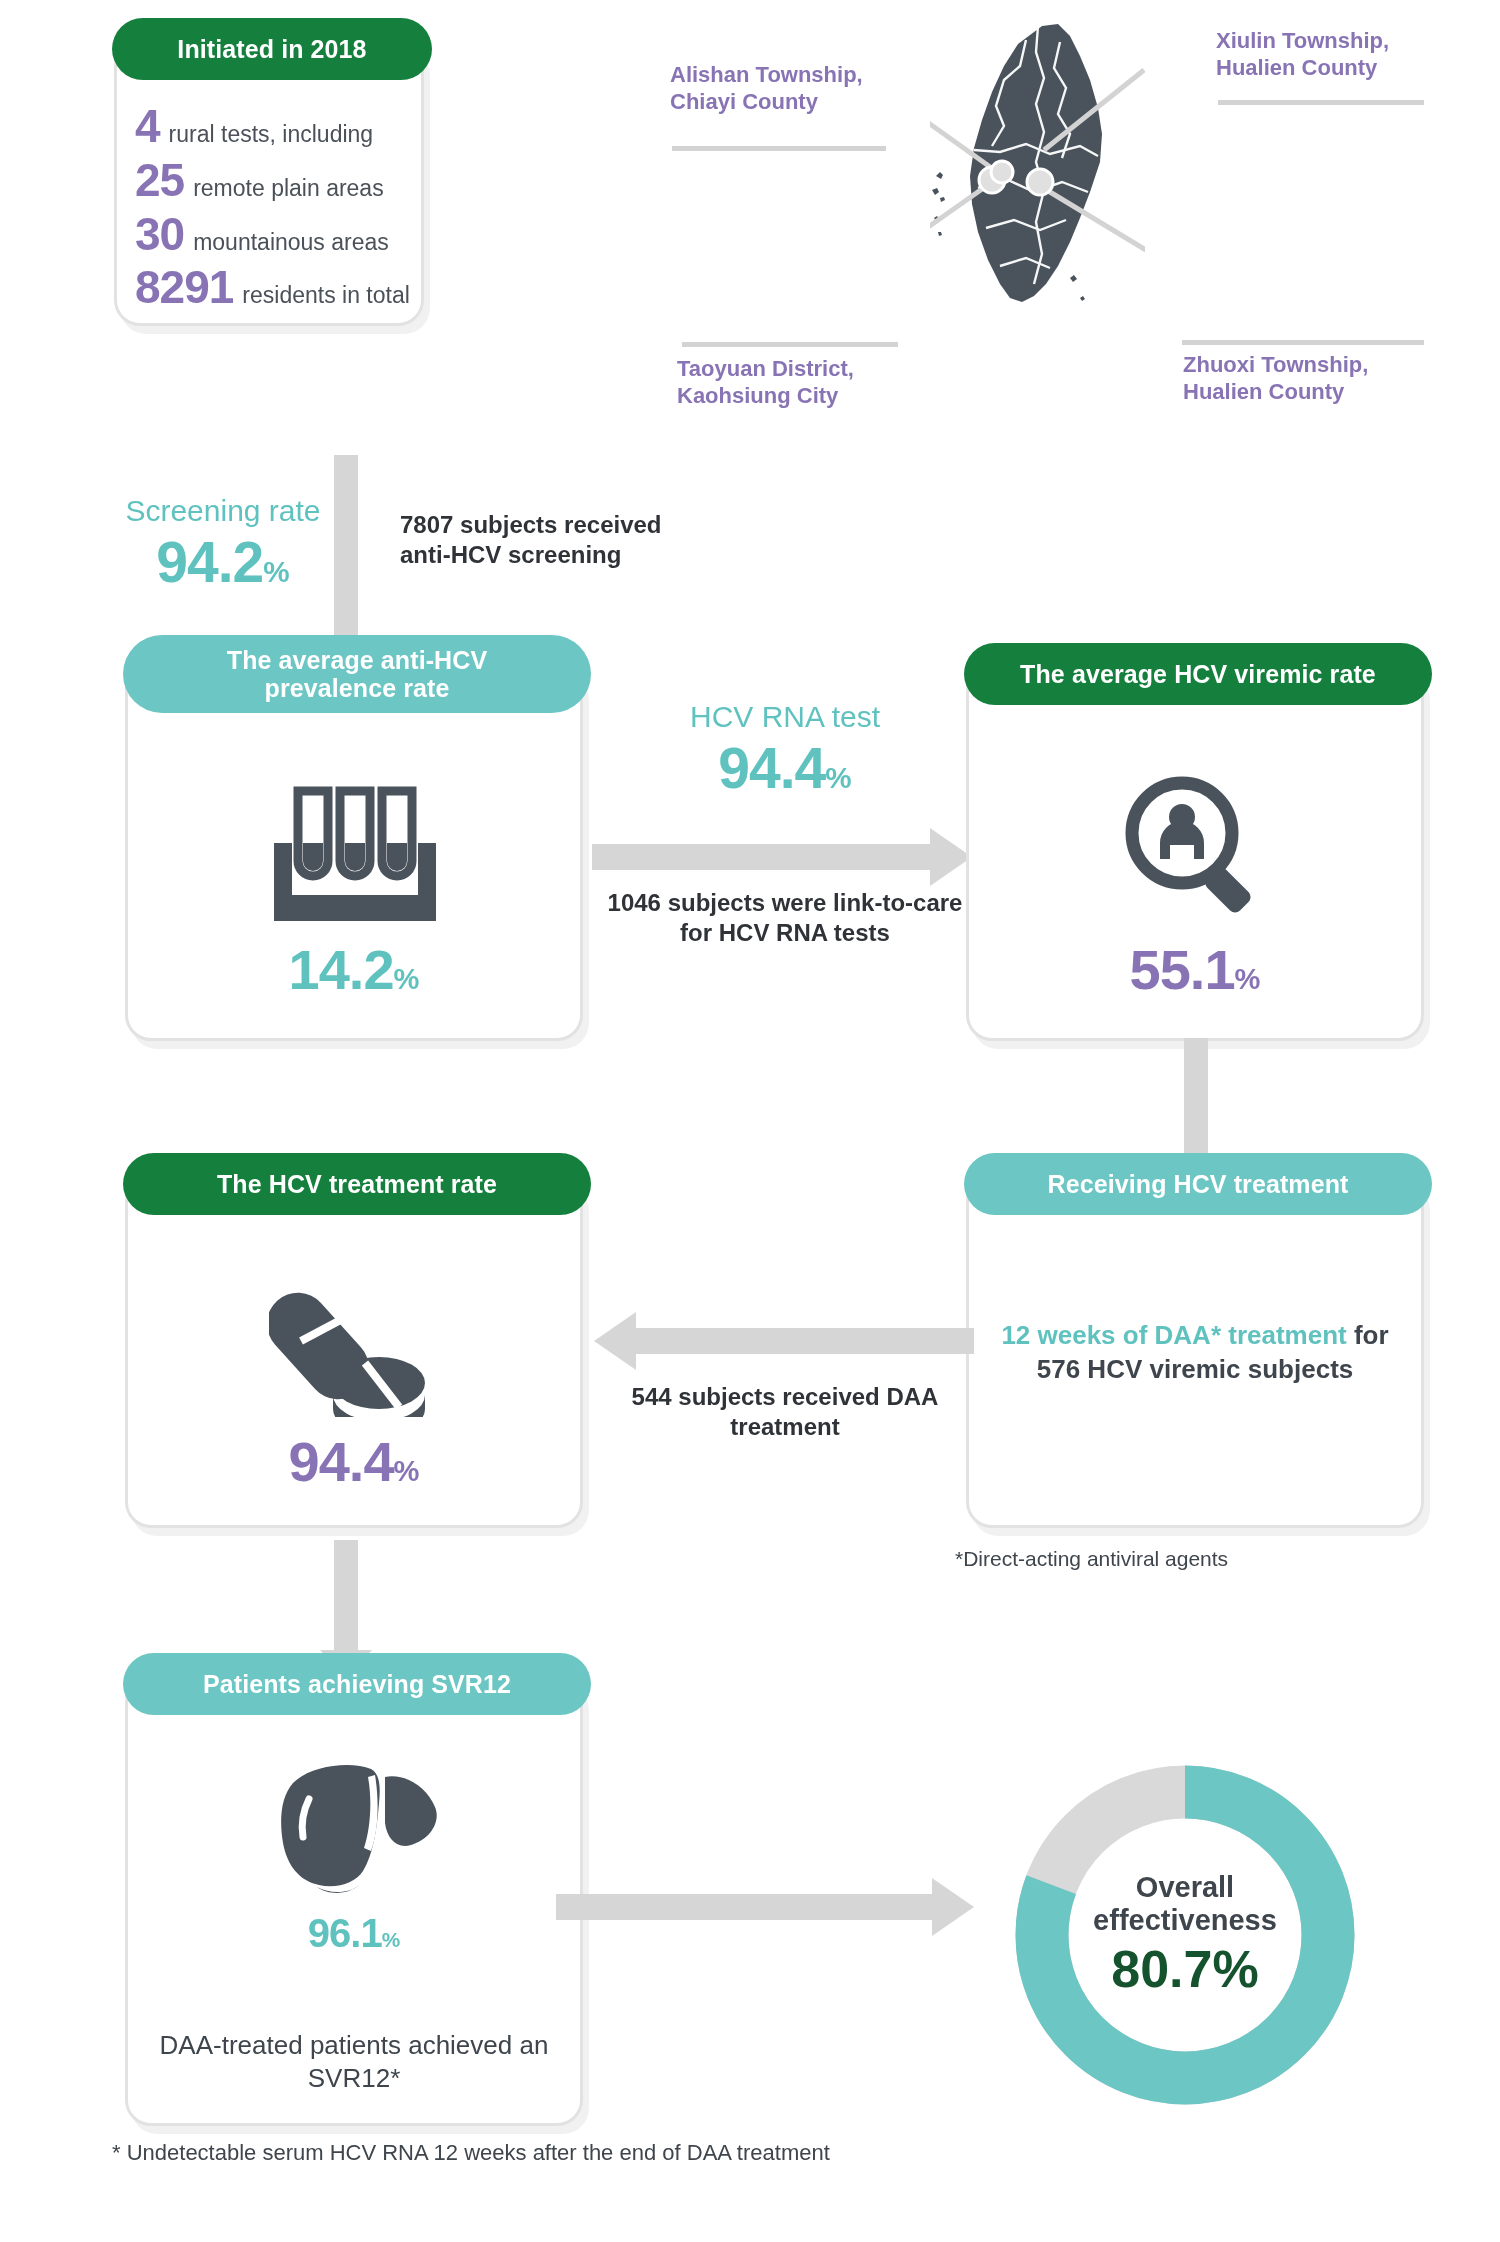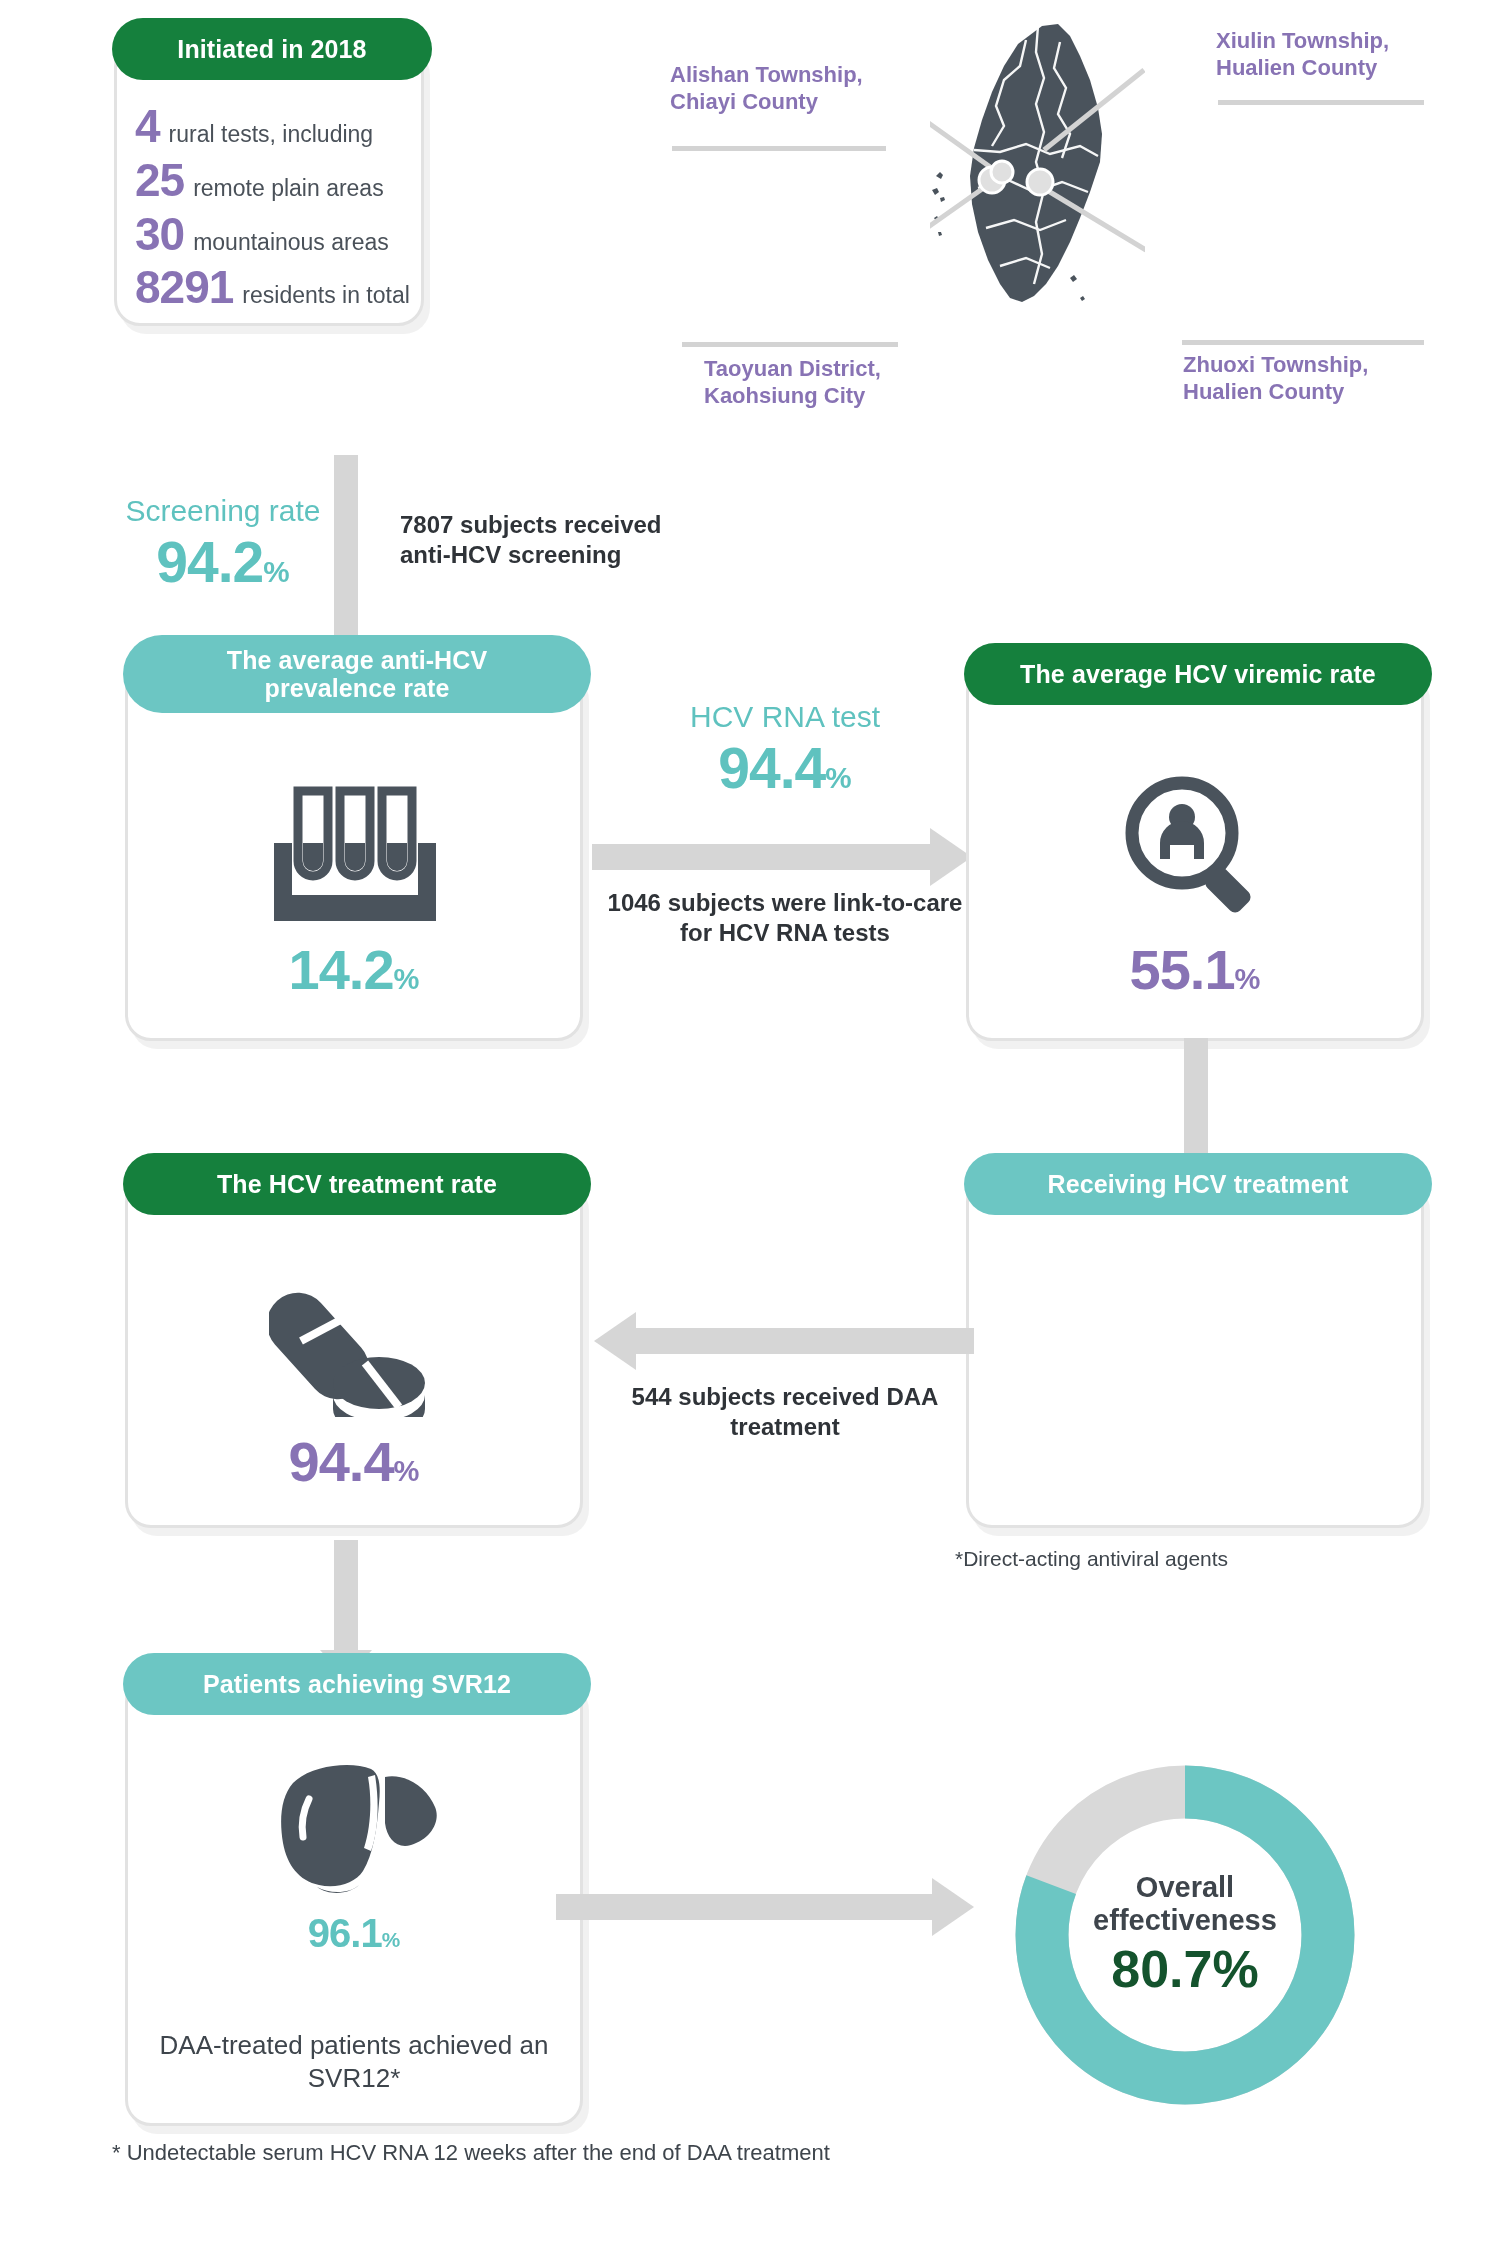--- a/index.html
+++ b/index.html
@@ -59,21 +59,21 @@
 
   .map-label {
     position: absolute;
     color: #8873b4;
     font-weight: bold;
     font-size: 22px;
     line-height: 1.22;
   }
   #lbl-alishan { left: 670px; top: 62px; text-align: left; }
   #lbl-xiulin   { left: 1216px; top: 28px; text-align: left; }
-  #lbl-taoyuan  { left: 704px; top: 356px; text-align: left; }
+  #lbl-taoyuan  { left: 677px; top: 356px; text-align: left; }
   #lbl-zhuoxi   { left: 1183px; top: 352px; text-align: left; }
   .leader { position: absolute; background: #d3d3d3; }
 
   
   #screening-block { position: absolute; left: 108px; top: 494px; width: 230px; text-align: center; }
   #screening-block .rate-title { font-size: 30px; color: #5fc2bf; line-height: 1.1; }
   #screening-block .rate-val { font-size: 57px; margin-top: 2px; }
 
   #screening-note {
     position: absolute; left: 400px; top: 510px; width: 280px;
@@ -304,20 +304,23 @@
     </div>
   </div>
 
   <svg class="arrow-down" style="left:1168px; top:1038px;" width="56" height="148">
     <rect x="16" y="0" width="24" height="118" fill="#d6d6d6"></rect>
     <polygon points="2,116 54,116 28,145" fill="#d6d6d6"></polygon>
   </svg>
 
   <div class="card" id="card-receiving">
     <div class="ribbon teal">Receiving HCV treatment</div>
+    <div id="receiving-text">
+      <span class="teal-txt">12 weeks of DAA* treatment</span><span> for 576 HCV viremic subjects</span>
+    </div>
   </div>
   <div id="daa-footnote">*Direct-acting antiviral agents</div>
 
   <svg class="arrow-h" style="left:592px; top:1312px;" width="382" height="60">
     <rect x="42" y="16" width="340" height="26" fill="#d6d6d6"></rect>
     <polygon points="44,0 44,58 2,29" fill="#d6d6d6"></polygon>
   </svg>
   <div id="daa-note">544 subjects received DAA treatment</div>
 
   <div class="card" id="card-treatrate">

